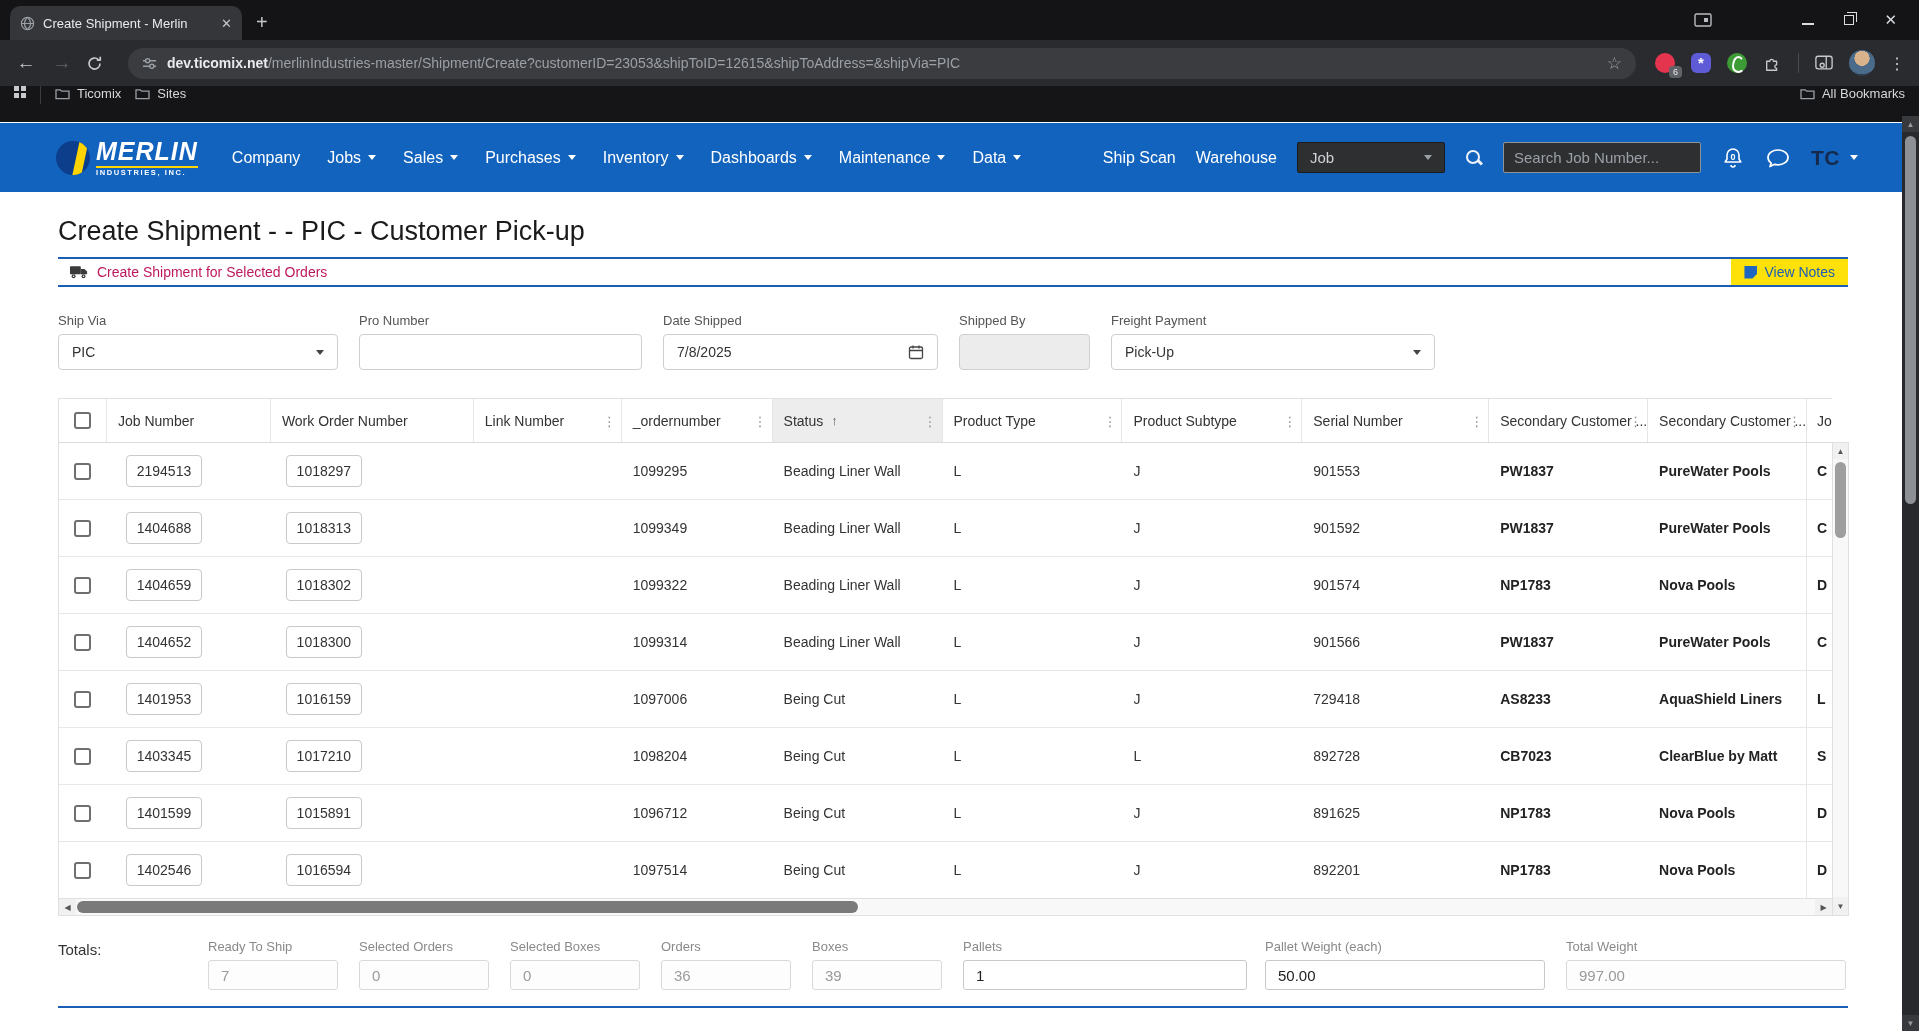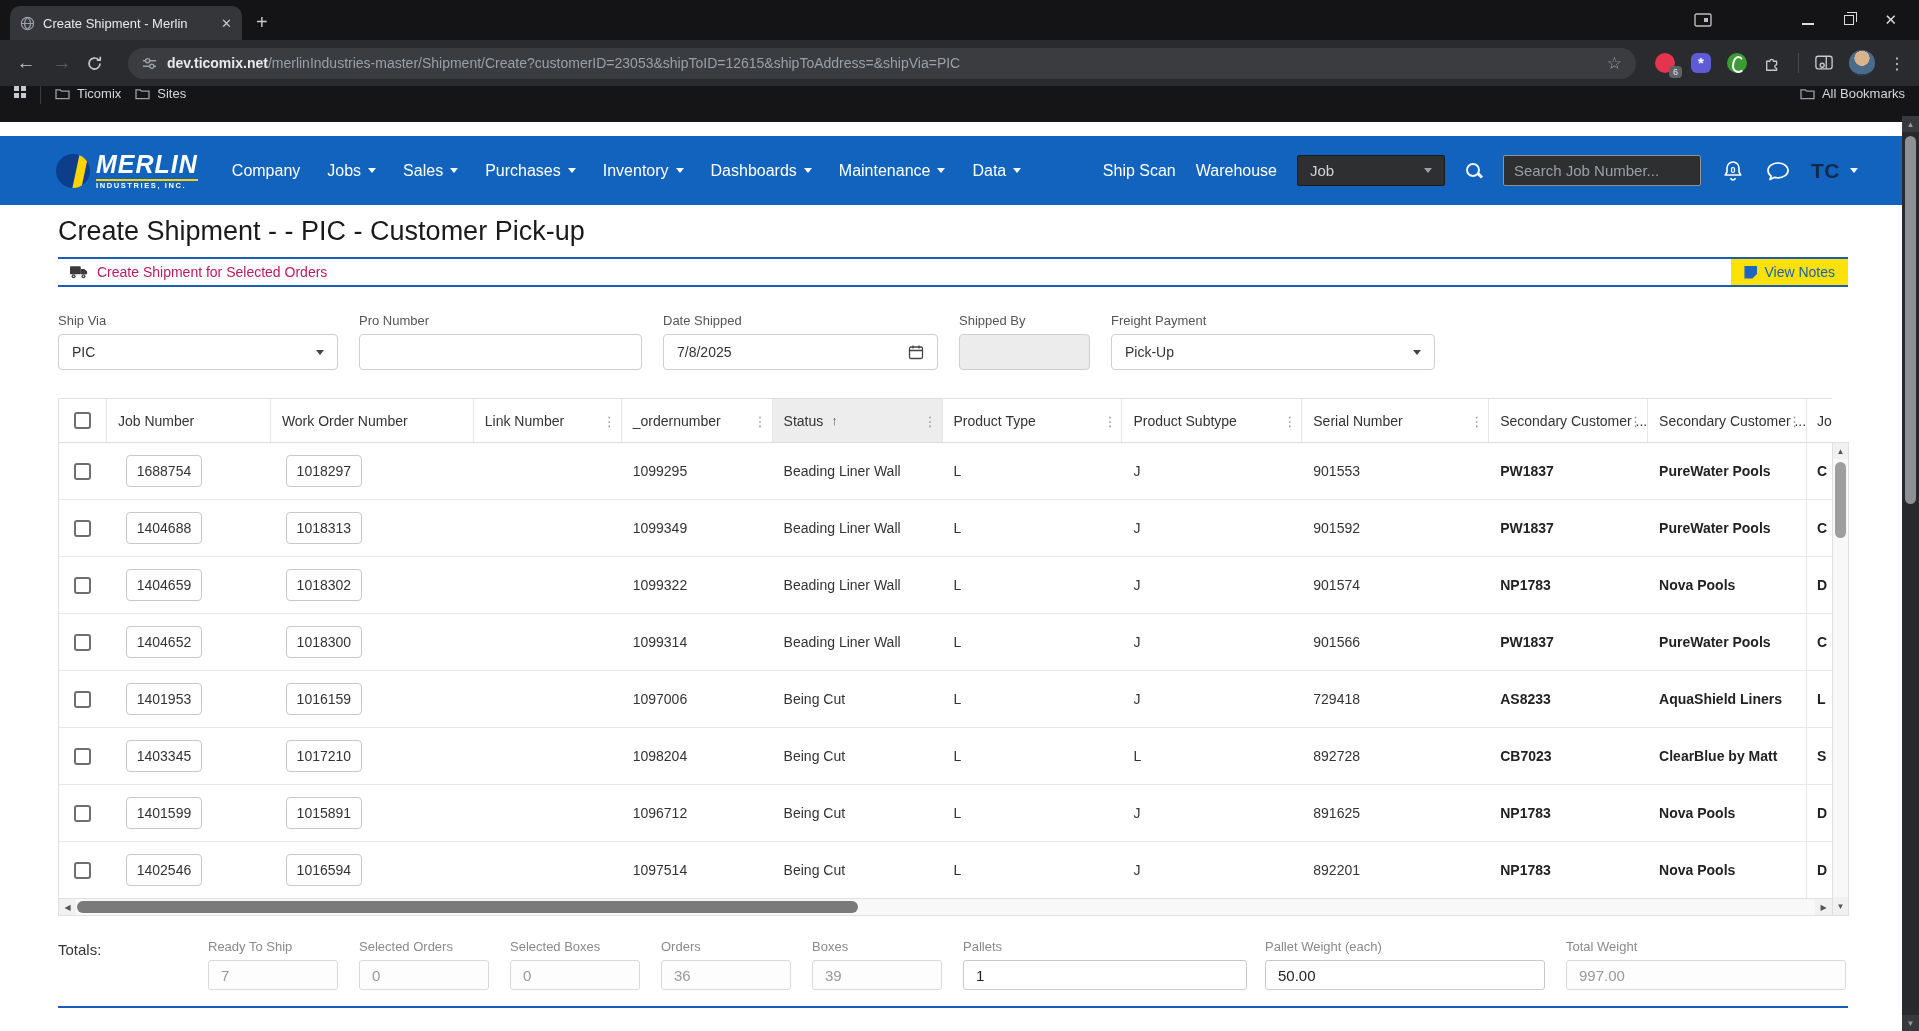--- a/index.html
+++ b/index.html
@@ -51,21 +51,21 @@
 
   .bookmarks { position:absolute; left:0; top:86px; width:1919px; height:36px; background:#151517;
                display:flex; align-items:flex-start; padding:0 14px; gap:14px; color:#d4d6d9; font-size:13px; }
   .apps-icon { display:grid; grid-template-columns:5px 5px; grid-gap:2px; }
   .apps-icon i { width:5px; height:5px; background:#c6c9cd; }
   .bm-div { width:1px; height:18px; background:#3a3b3e; }
   .bm-item { display:flex; align-items:center; gap:7px; }
   .all-bm { margin-left:auto; display:flex; align-items:center; gap:7px; }
 
   
-  .navbar { position:absolute; left:0; top:136px; width:1902px; height:69px; background:#1263bd;
+  .navbar { position:absolute; left:0; top:123px; width:1902px; height:69px; background:#1263bd;
             display:flex; align-items:center; padding:0 44px 0 56px; }
   .brand { display:flex; align-items:center; gap:6px; margin-right:34px; }
   .brand-emblem { width:34px; height:34px; border-radius:50%; background:#0c3e8c; position:relative; overflow:hidden; }
   .brand-emblem::after { content:""; position:absolute; left:20px; top:0; width:9px; height:34px; background:#ffd400; transform:skewX(-12deg); }
   .brand-text { line-height:1; }
   .brand-name { color:#fff; font-size:25px; font-weight:bold; font-style:italic; letter-spacing:1px; }
   .brand-sub { color:#fff; font-size:7.5px; letter-spacing:1.6px; border-top:2px solid #ffd400; margin-top:2px; padding-top:1px; font-weight:bold; }
   .menus { display:flex; align-items:center; gap:27px; color:#fff; font-size:16px; }
   .menu-item { display:flex; align-items:center; gap:7px; white-space:nowrap; }
   .caret-down { width:0; height:0; border-left:4.5px solid transparent; border-right:4.5px solid transparent; border-top:5px solid #fff; }
@@ -452,21 +452,21 @@
           <span>Jo</span>
         </div>
     </div>
     <div class="grid-body">
 
         <div class="tr">
           <div class="td c-cb" style="justify-content:center;padding:0;">
             <span class="checkbox"></span>
           </div>
           <div class="td c-job">
-            <span class="pill">1688754</span>
+            <span class="pill">2194513</span>
           </div>
           <div class="td c-wo">
             <span class="pill">1018297</span>
           </div>
           <div class="td c-link"></div>
           <div class="td c-order">1099295</div>
           <div class="td c-status">Beading Liner Wall</div>
           <div class="td c-ptype">L</div>
           <div class="td c-psub">J</div>
           <div class="td c-serial">901553</div>

